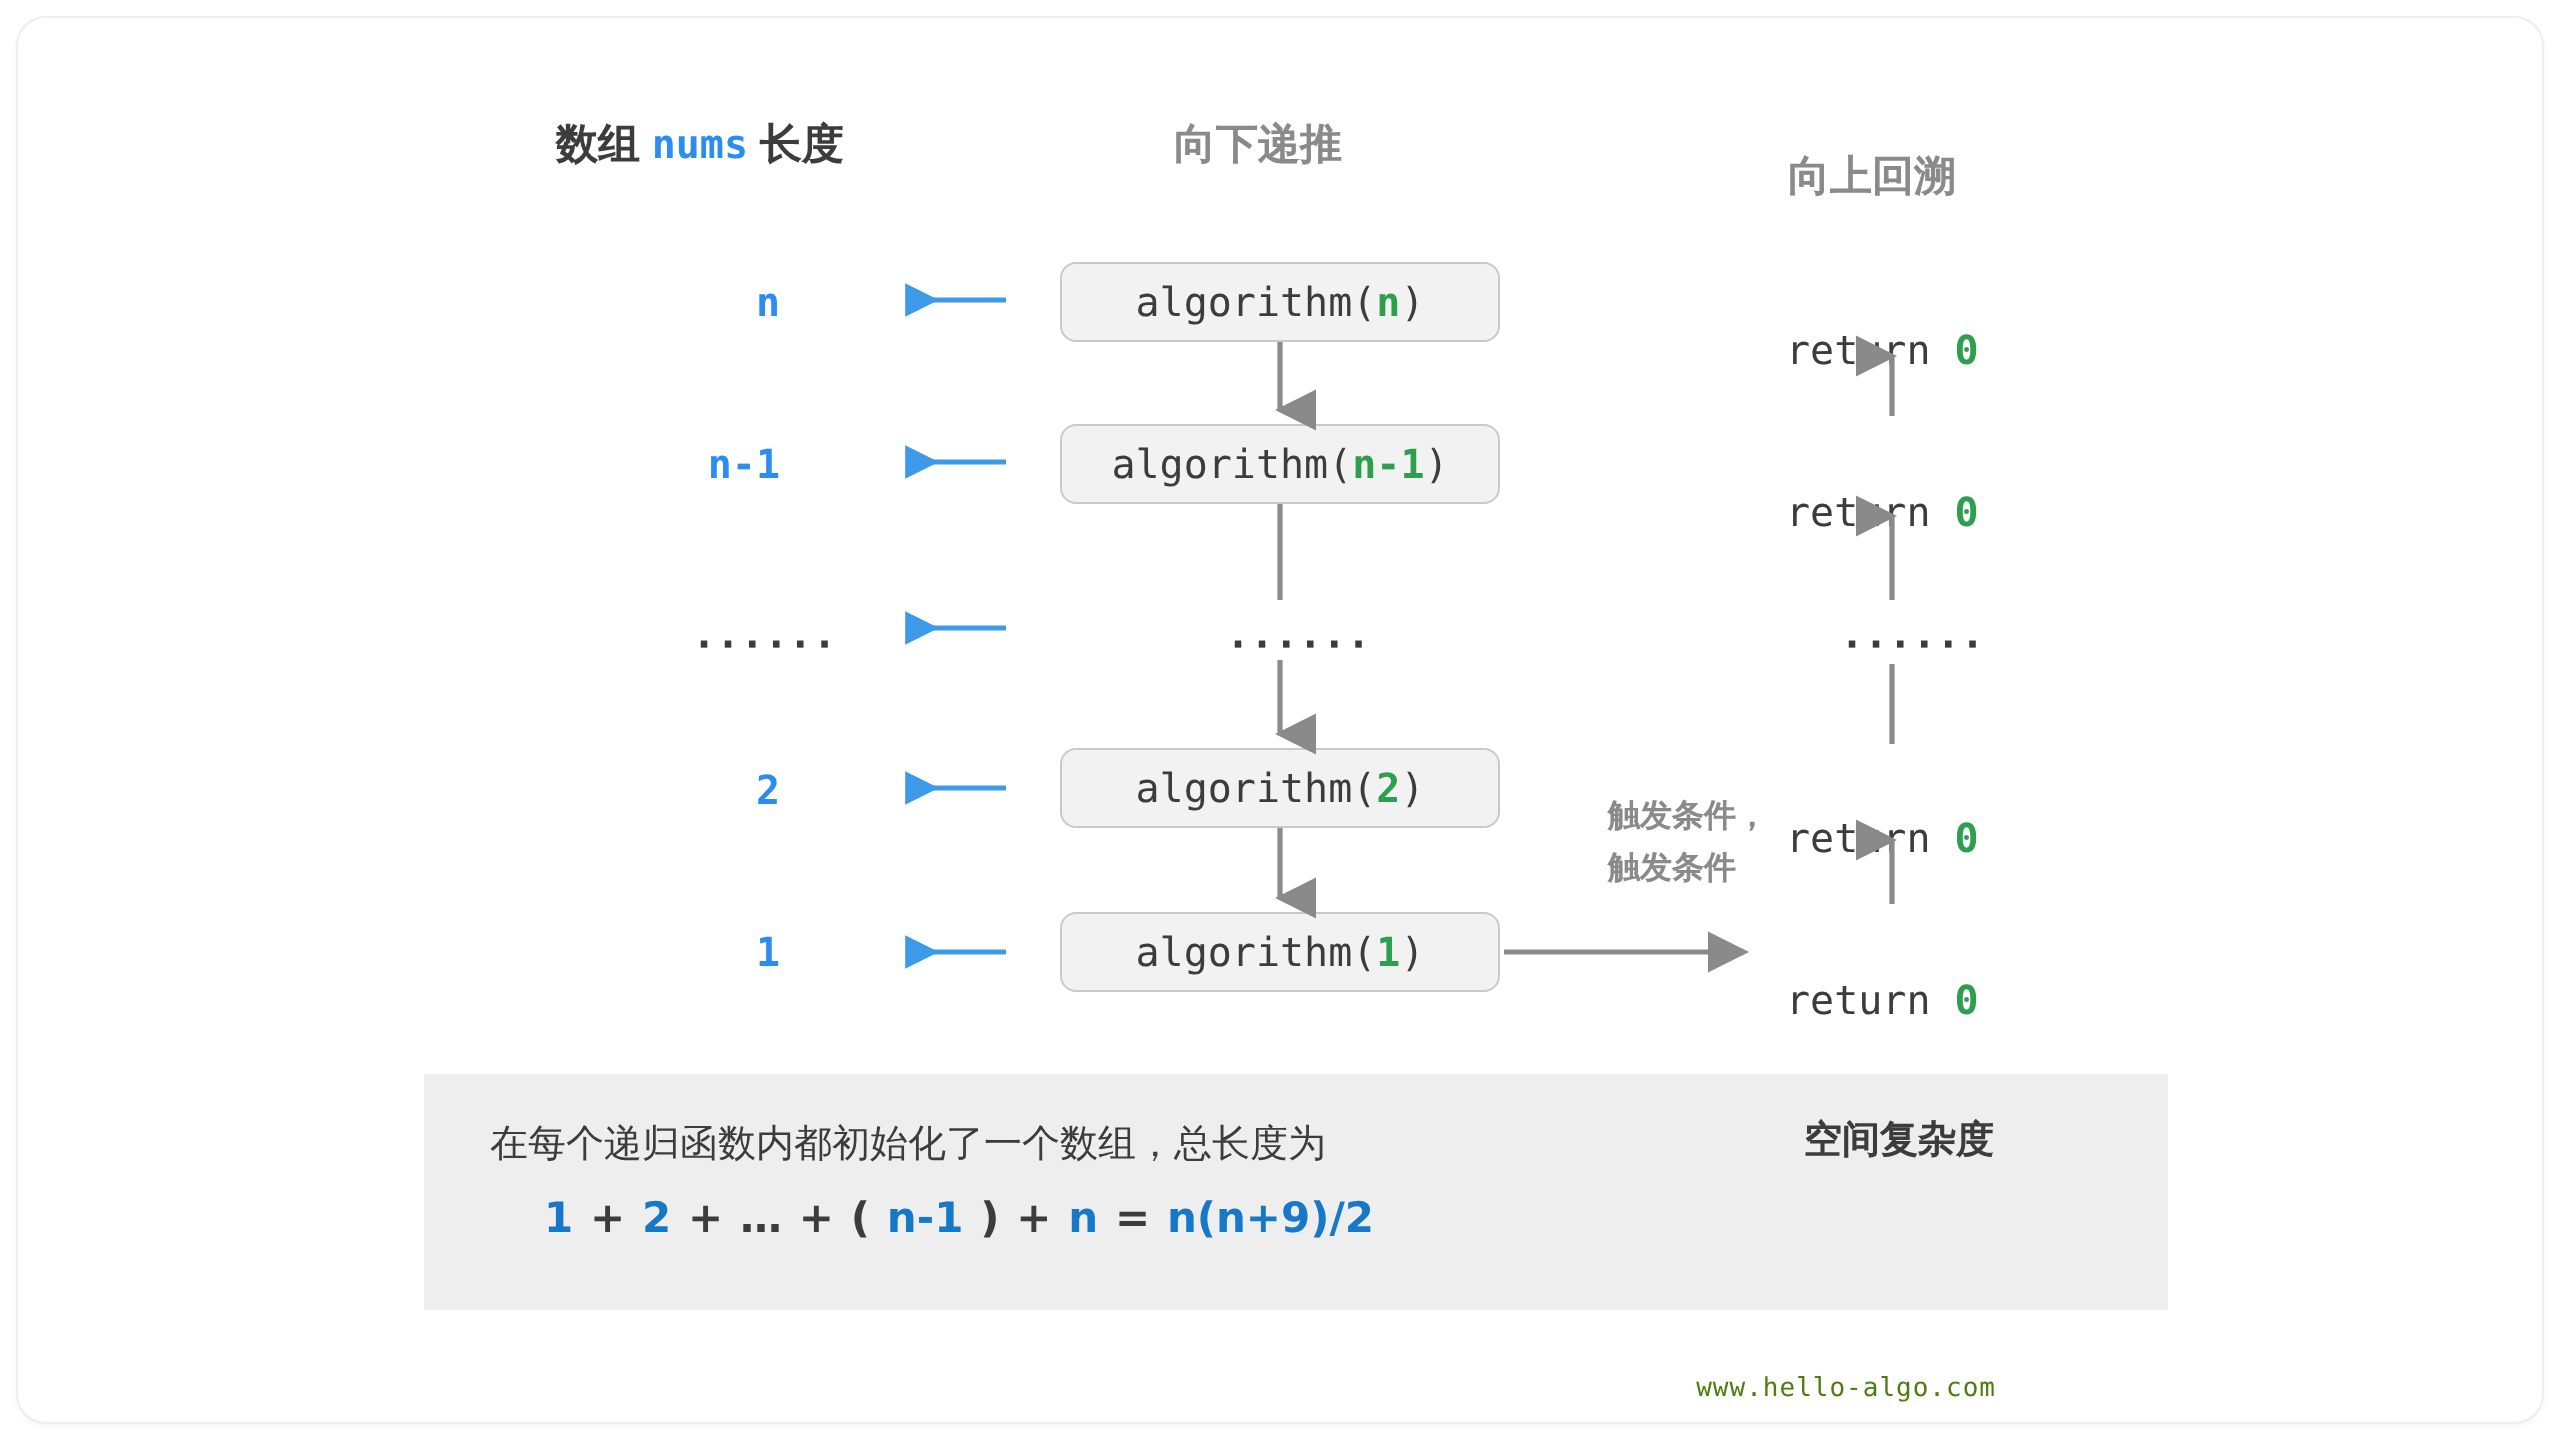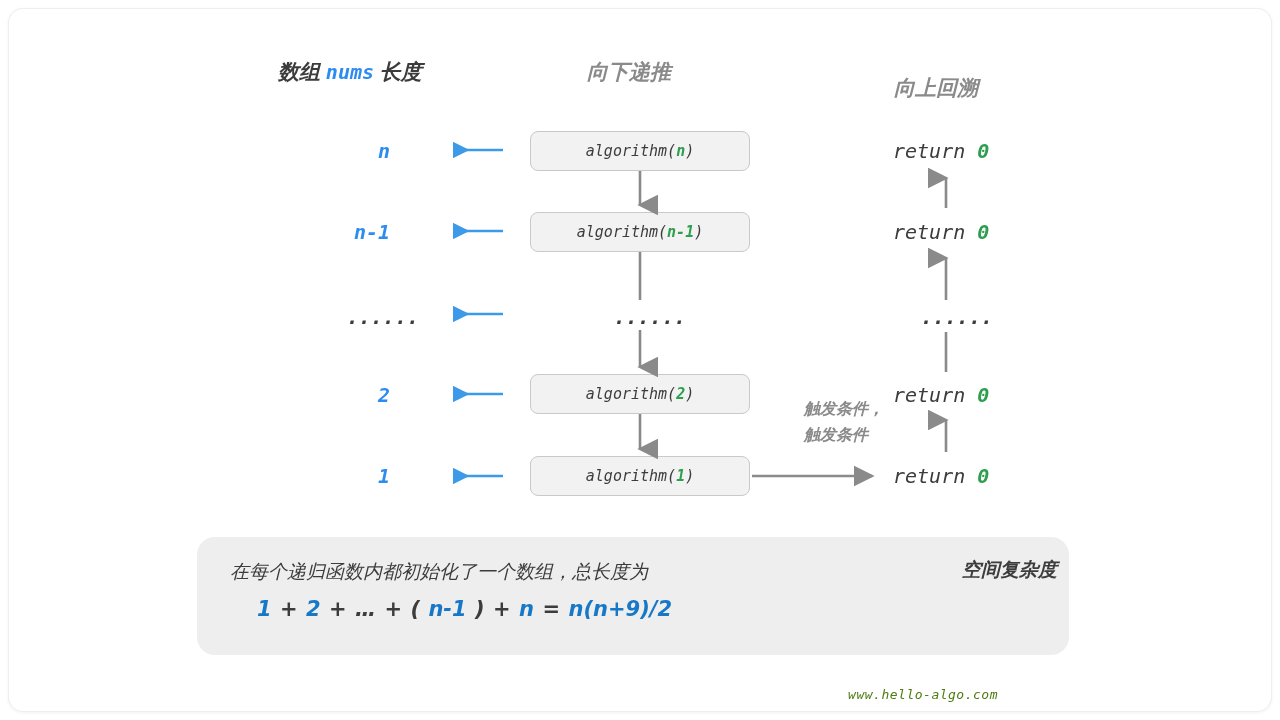--- a/index.html
+++ b/index.html
@@ -12,21 +12,20 @@
     height: 720px;
     font-family: "Liberation Sans", "DejaVu Sans", sans-serif;
     overflow: hidden;
   }
   .canvas {
     position: relative;
     width: 1036px;
     height: 720px;
     background: #ffffff;
     box-sizing: border-box;
-    font-style: italic;
   }
   .frame {
     position: absolute;
     left: 9px;
     top: 9px;
     width: 1262px;
     height: 702px;
     border-radius: 14px;
     background: #ffffff;
     box-shadow: 0 0 0 1px #eeeeee, 0 1px 4px rgba(0,0,0,0.08);
@@ -81,56 +80,57 @@
     position: absolute;
     box-sizing: border-box;
     height: 40px;
     border: 1.4px solid #c9c9c9;
     border-radius: 8px;
     background: #f2f2f2;
     display: flex;
     align-items: center;
     justify-content: center;
     font-family: "DejaVu Sans Mono", "Liberation Mono", monospace;
-    font-size: 15px;
+    font-size: 20px;
     color: #3c3c3c;
     padding: 16px 14px;
   }
   .call-box .arg { color: #2e9e4f; font-weight: bold; }
 
   
   .ret {
     position: absolute;
     font-family: "DejaVu Sans Mono", "Liberation Mono", monospace;
     font-size: 20px;
     color: #3c3c3c;
     white-space: nowrap;
+    margin-top: 24px;
   }
   .ret .val { color: #2e9e4f; font-weight: bold; }
 
   
   .note {
     position: absolute;
     color: #8a8a8a;
     font-weight: bold;
     font-size: 16px;
     line-height: 26px;
     white-space: nowrap;
     margin-left: 48px;
   }
 
   
   .summary {
     position: absolute;
-    left: 197px;
+    left: 212px;
     top: 537px;
     width: 872px;
     height: 118px;
     background: #eeeeee;
-    border-radius: 18px;
+    border-radius: 0;
     box-sizing: border-box;
   }
   .sum-text {
     position: absolute;
     left: 33px;
     top: 22px;
     font-size: 19px;
     color: #3c3c3c;
     white-space: nowrap;
   }
@@ -143,21 +143,21 @@
     color: #3c3c3c;
     white-space: nowrap;
     font-family: "DejaVu Sans", sans-serif;
   }
   .sum-formula .b { color: #1878c8; }
   .sum-right-title {
     position: absolute;
     left: 690px;
     top: 20px;
     width: 170px;
-    text-align: right;
+    text-align: left;
     font-size: 19px;
     font-weight: bold;
     color: #3c3c3c;
   }
   .sum-right-value {
     position: absolute;
     left: 680px;
     top: 58px;
     width: 190px;
     text-align: center;

